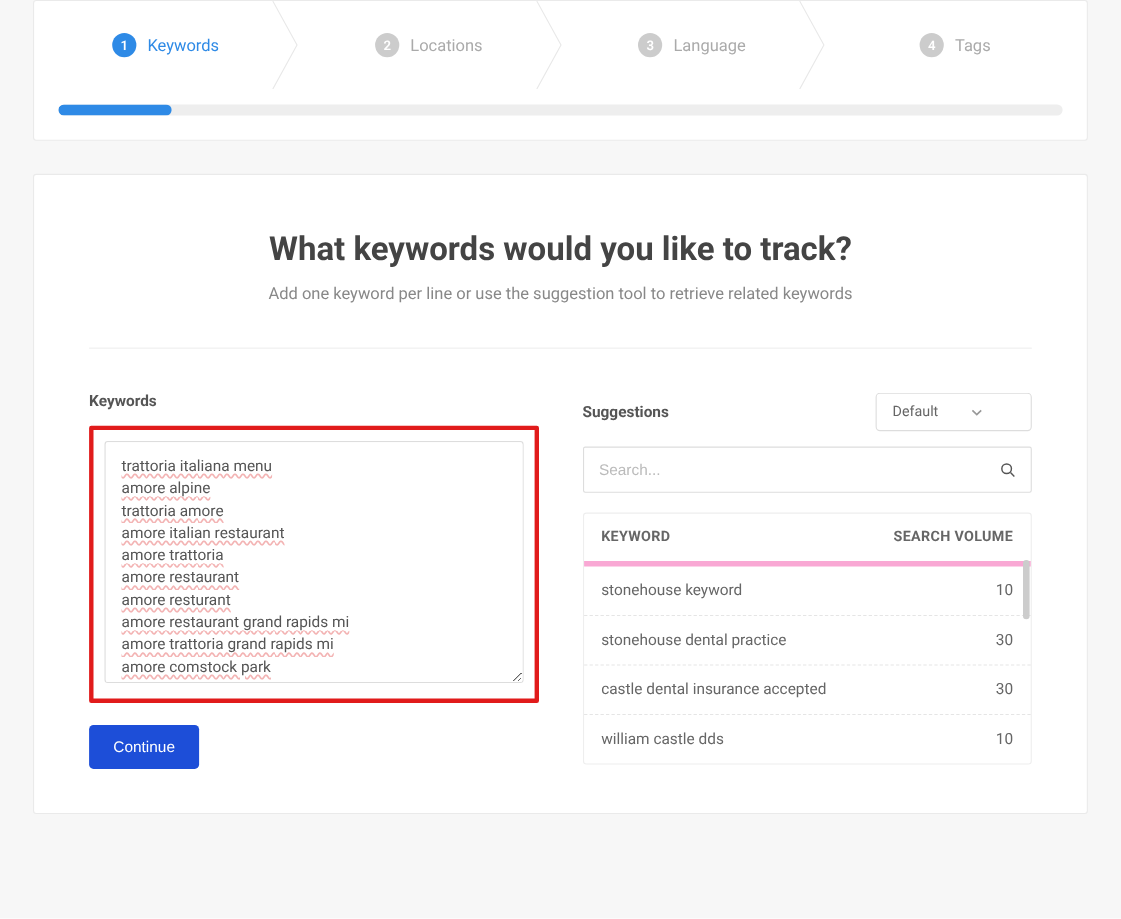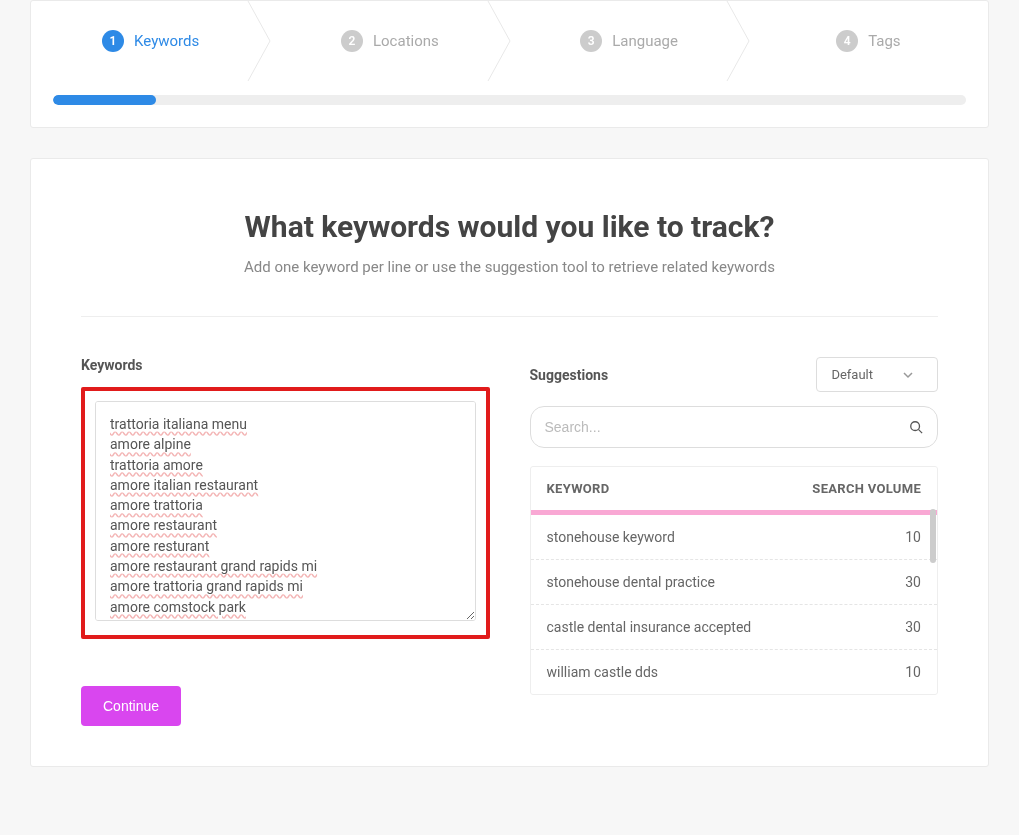--- a/index.html
+++ b/index.html
@@ -143,50 +143,49 @@
     line-height: 1.45;
     color: #555;
     overflow-y: scroll;
     text-decoration-line: underline;
     text-decoration-style: wavy;
     text-decoration-color: rgba(220,40,40,0.35);
     text-underline-offset: 2px;
   }
 
   .btn-primary {
-    background: #d946ef;
+    background: #1d4ed8;
     color: #fff;
     border: none;
     padding: 12px 22px;
     font-size: 14px;
     border-radius: 4px;
     cursor: pointer;
-    margin-top: 27px;
   }
 
   .select {
     border: 1px solid #ddd;
     border-radius: 4px;
-    padding: 9px 24px 9px 14px;
+    padding: 9px 44px 9px 14px;
     font-size: 13px;
     color: #666;
     background: #fff;
     position: relative;
     display: flex;
     align-items: center;
     gap: 30px;
     cursor: pointer;
   }
   .select svg { width: 10px; height: 10px; color: #999; }
 
   .search-box {
     display: flex;
     align-items: center;
     border: 1px solid #ddd;
-    border-radius: 14px;
+    border-radius: 2px;
     padding: 0 14px;
     height: 42px;
     margin-bottom: 18px;
   }
   .search-box input {
     flex: 1;
     border: none;
     outline: none;
     font-size: 14px;
     color: #555;

